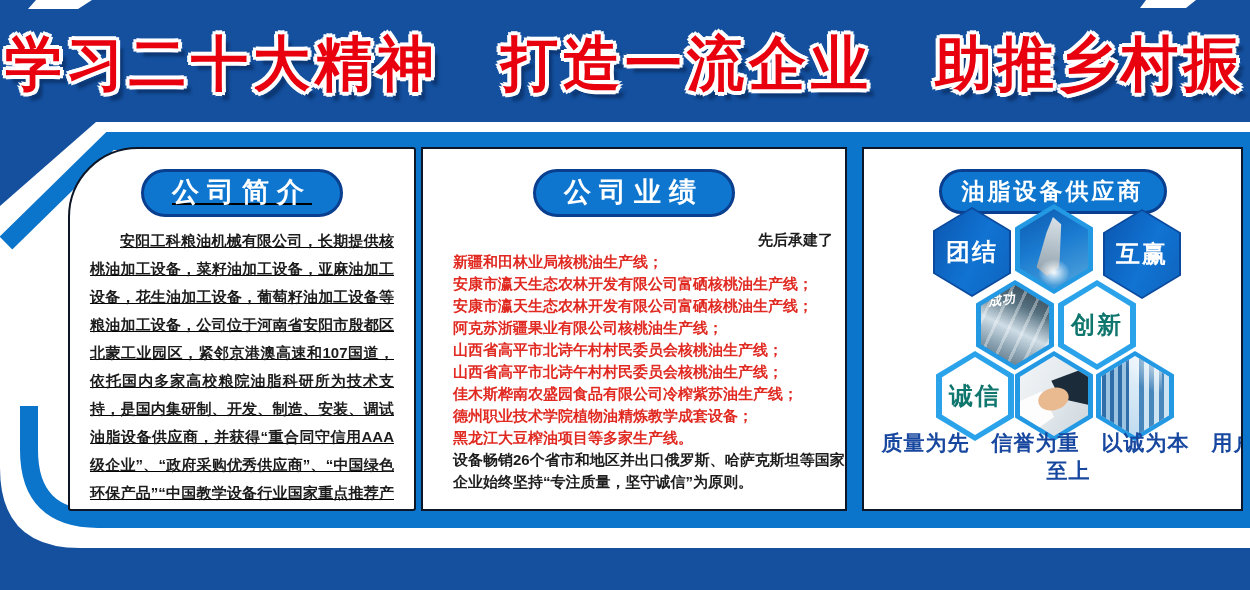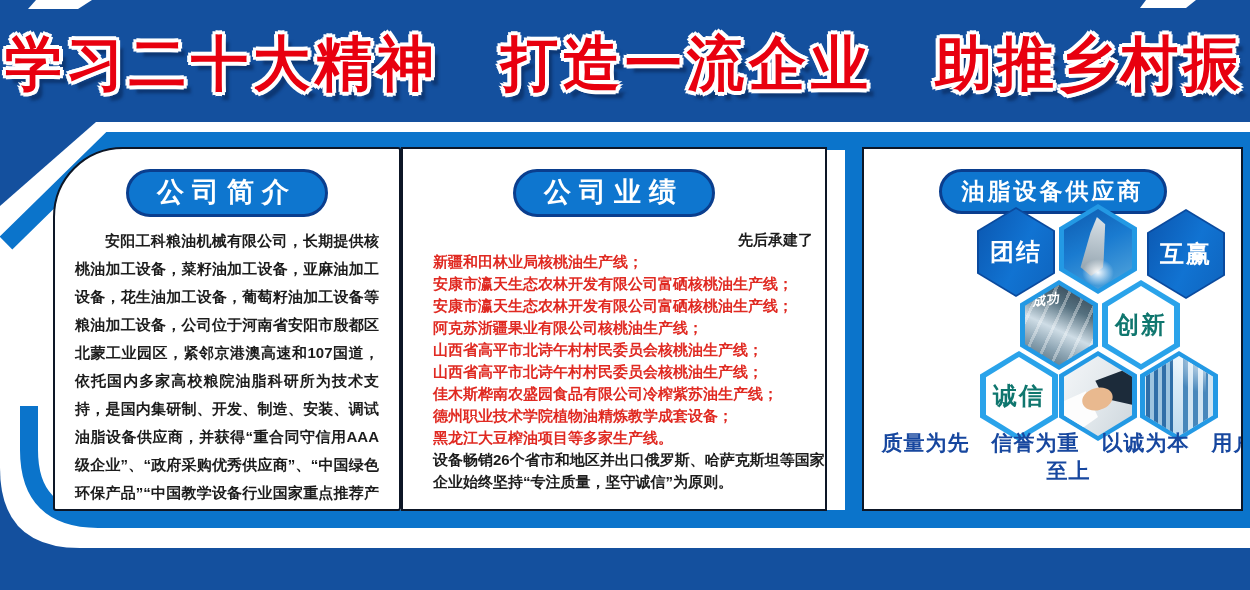--- a/index.html
+++ b/index.html
@@ -11,37 +11,37 @@
          text-shadow:
            -4px 0 0 #fff,4px 0 0 #fff,0 -4px 0 #fff,0 4px 0 #fff,
            -3px -3px 0 #fff,3px -3px 0 #fff,-3px 3px 0 #fff,3px 3px 0 #fff,
            7px 8px 3px rgba(8,34,80,.55);
          transform:scaleY(1.04);}
   
   .frame{position:absolute;inset:0;}
   
   .panel{position:absolute;top:147px;height:364px;background:#fff;border:2px solid #0d1626;
          box-sizing:border-box;overflow:hidden;}
-  .panel-1{left:53px;width:348px;border-radius:70px 3px 3px 3px;}
-  .panel-2{left:401px;width:426px;}
+  .panel-1{left:68px;width:348px;border-radius:70px 3px 3px 3px;text-decoration:underline;}
+  .panel-2{left:421px;width:426px;}
   .panel-3{left:862px;width:381px;}
   .pill{display:block;width:fit-content;margin:20px auto 0;padding:4px 28px;
         background:#0e76cf;border:3px solid #0a3e8e;border-radius:26px;
         color:#fff;font-size:27px;font-weight:800;letter-spacing:8px;line-height:1.25;}
   .pill-small{font-size:23px;letter-spacing:3px;padding:5px 20px;}
   .intro-body{margin:10px 20px 0;font-size:15px;font-weight:700;color:#1c1c1c;
               line-height:28px;text-align:justify;text-indent:2em;}
   .ach-text{margin:12px 12px 0 30px;font-size:15px;font-weight:700;line-height:22px;}
   .ach-line{white-space:nowrap;}
   .black{color:#1d1d1d;text-align:right;}
   .red .ach-line, .ach-red .ach-line{color:#e02a22;}
   .ach-black .ach-line{color:#1d1d1d;}
   
   .hex{position:absolute;width:78px;height:90px;
-       clip-path:polygon(50% 0,100% 26%,100% 74%,50% 100%,0 74%,0 26%);margin-left:44px;}
+       clip-path:polygon(50% 0,100% 26%,100% 74%,50% 100%,0 74%,0 26%);}
   .hex .inner{position:absolute;inset:2px;clip-path:polygon(50% 0,100% 26%,100% 74%,50% 100%,0 74%,0 26%);
        display:flex;align-items:center;justify-content:center;overflow:hidden;}
   .hex-solid{background:#0a4a9e;}
   .hex-solid .inner{background:linear-gradient(115deg,#0b57b0 0%,#1173d2 55%,#0e64be 100%);
        color:#fff;font-size:24px;font-weight:900;letter-spacing:2px;}
   .hex-outline{background:#2aa3ea;}
   .hex-outline .inner{inset:6px;background:#fff;color:#0f766e;font-size:24px;font-weight:900;letter-spacing:2px;}
   .hex-photo{background:#2399e4;}
   .hex-photo .inner{inset:5px;}
   

